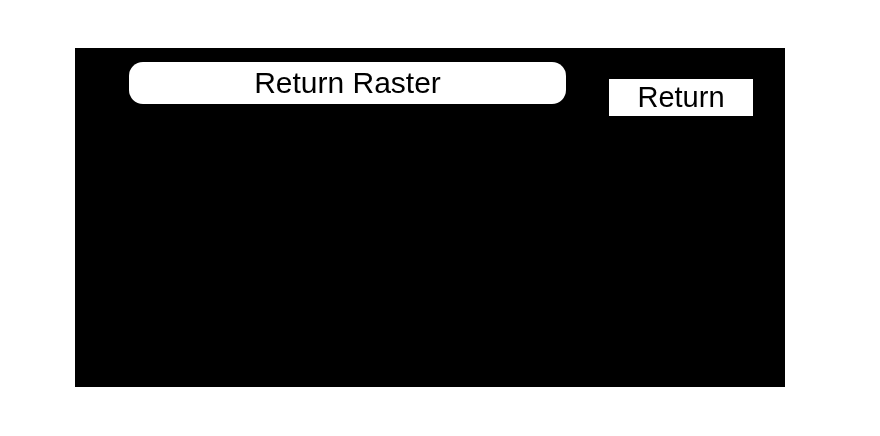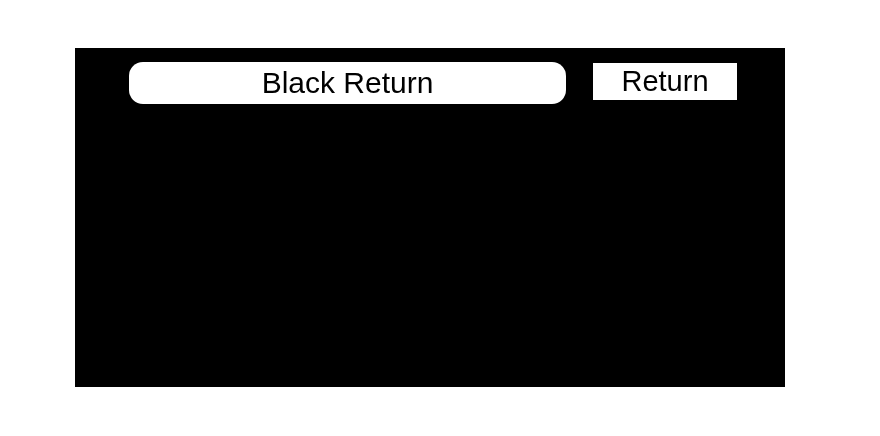--- a/index.html
+++ b/index.html
@@ -49,39 +49,39 @@
   .return-button {
     position: absolute;
     left: 518px;  
     top: 15px;    
     width: 144px;
     height: 37px;
     background: #ffffff;
     border: none;
     border-radius: 0;
     padding: 0;
-    margin: 0;
+    margin: 16px;
     display: flex;
     align-items: center;
     justify-content: center;
     cursor: pointer;
     font-family: "Liberation Sans", sans-serif;
   }
   .return-button span {
     color: #000000;
     font-size: 29px;
     line-height: 1;
     white-space: nowrap;
   }
 </style>
 </head>
 <body>
 
 <div class="page">
   <div class="raster-panel">
     <div class="title-pill">
-      <span>Black Return</span>
+      <span>Return Raster</span>
     </div>
     <button class="return-button">
       <span>Return</span>
     </button>
   </div>
 </div>
 
 </body></html>

